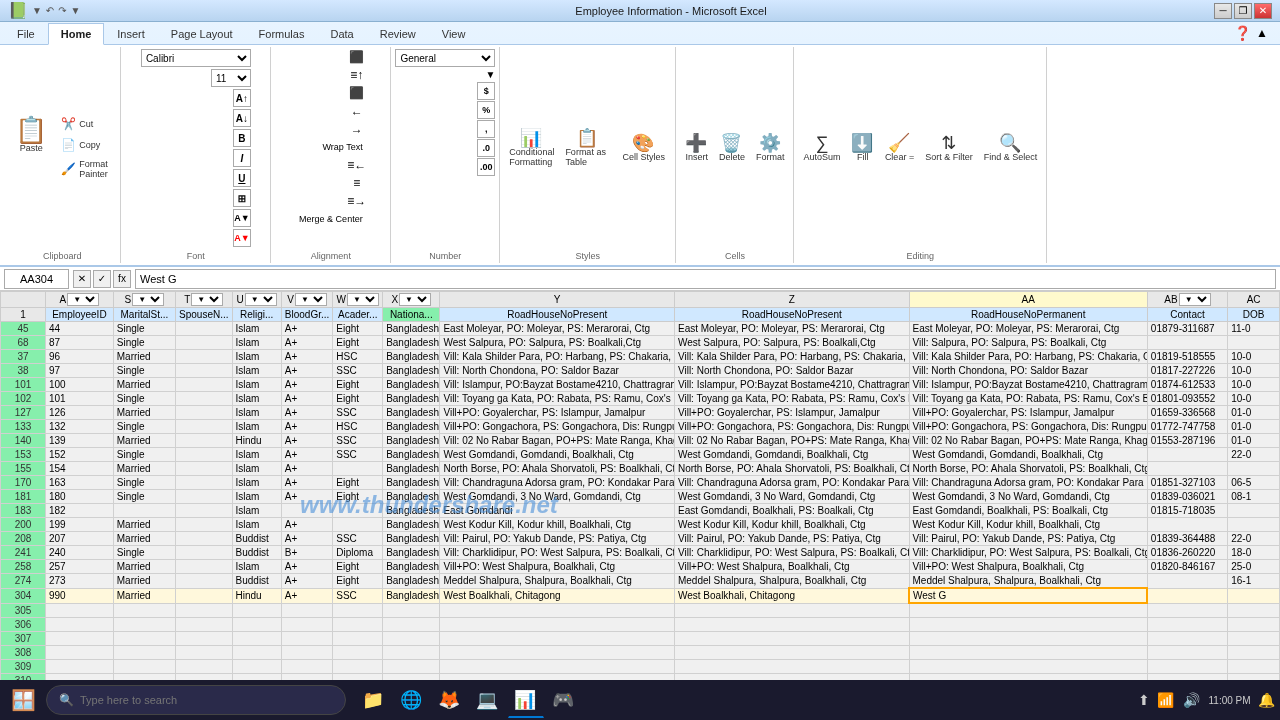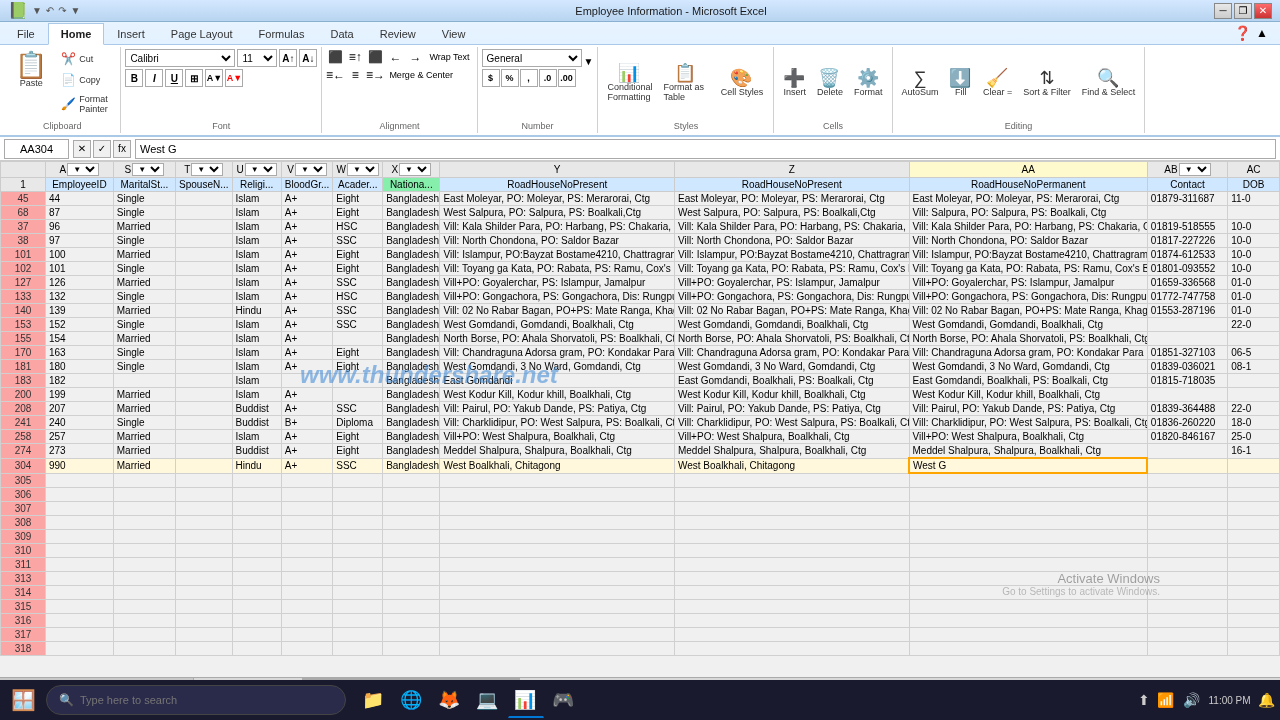--- a/index.html
+++ b/index.html
@@ -97,21 +97,21 @@
     .rb-btn .icon { font-size: 18px; line-height: 1; }
     .rb-btn.large .icon { font-size: 26px; }
 
     
     .font-group-content {
       display: flex;
       flex-direction: column;
       gap: 2px;
       padding-bottom: 14px;
     }
-    .font-row { display: flex; gap: 2px; align-items: flex-end; }
+    .font-row { display: flex; gap: 2px; align-items: flex-end; flex-direction: column; }
     .font-select {
       width: 110px; height: 18px; font-size: 10px;
       border: 1px solid #aaa; background: white;
     }
     .font-size-select { width: 40px; height: 18px; font-size: 10px; border: 1px solid #aaa; background: white; }
     .font-btn {
       width: 18px; height: 18px; border: 1px solid #aaa; background: white;
       cursor: pointer; font-size: 10px; font-weight: bold; display: flex; align-items: center; justify-content: center;
     }
     .align-btn { width: 18px; height: 16px; border: 1px solid transparent; background: transparent; cursor: pointer; font-size: 12px; display: flex; align-items: center; justify-content: center; }
@@ -172,21 +172,21 @@
     .data-table th.row-num { width: 45px; min-width: 45px; background: #e8e8e8; }
     .data-table td {
       border: 1px solid #d0d0d0;
       font-size: 10px;
       padding: 1px 3px;
       white-space: nowrap;
       overflow: hidden;
       max-width: 0;
     }
     .row-num-cell {
-      background: #fca5a5;
+      background: #86efac;
       border-right: 1px solid #ccc;
       text-align: center;
       color: #333;
       font-size: 10px;
       position: sticky;
       left: 0;
       z-index: 1;
     }
     .sheet-tab {
       padding: 1px 10px;

